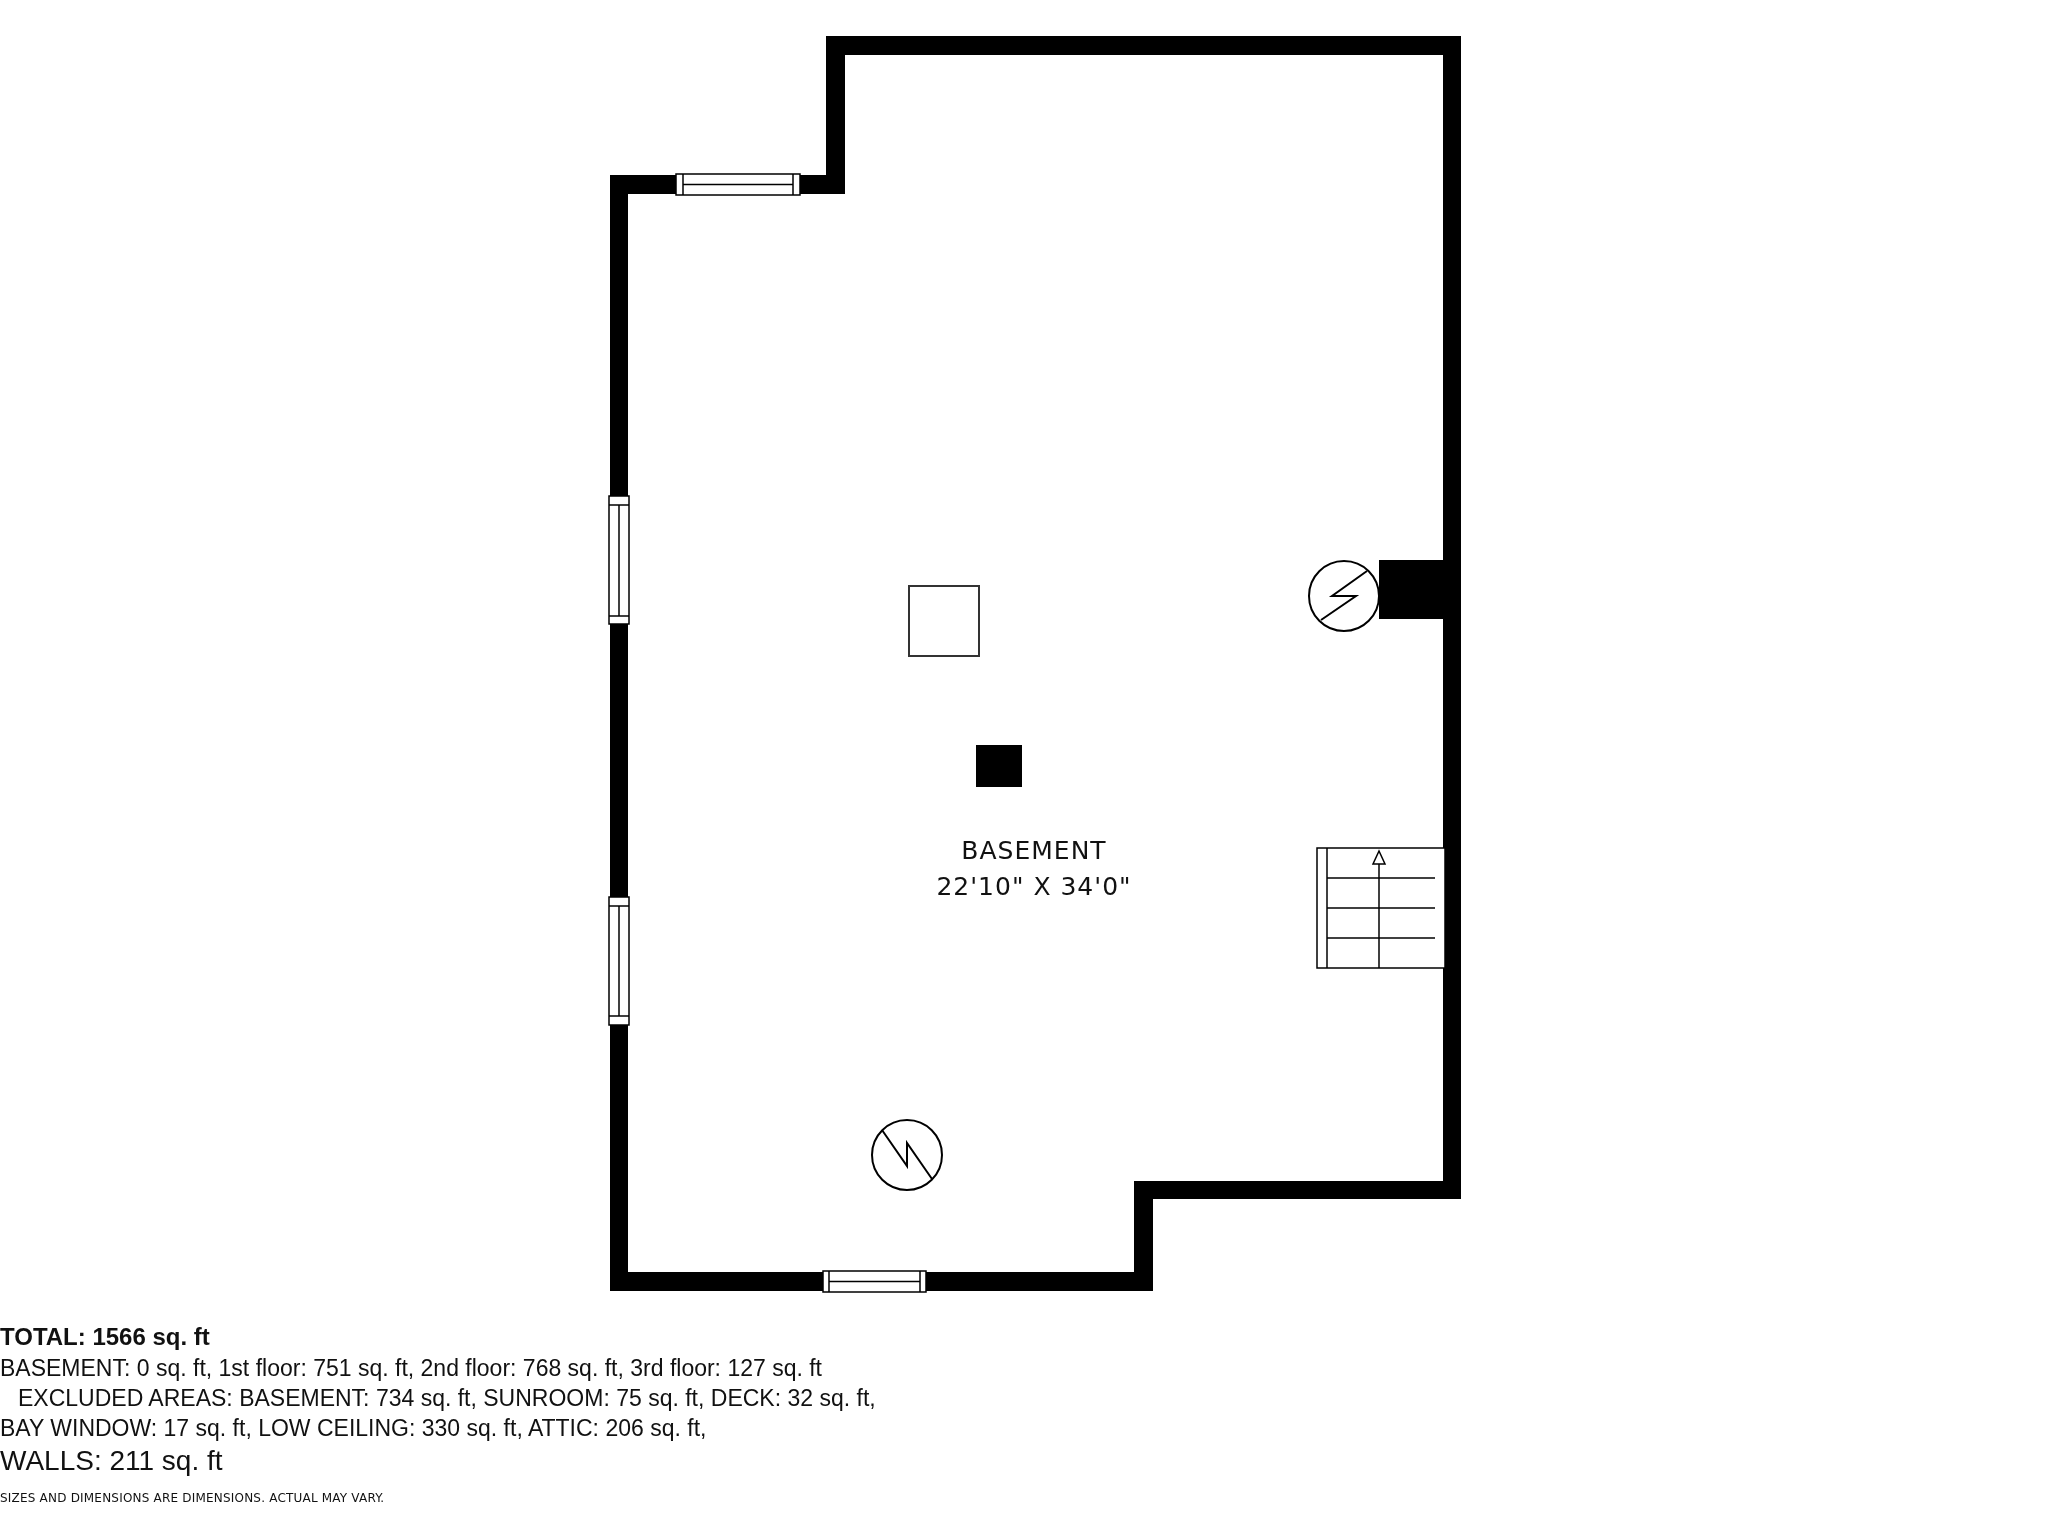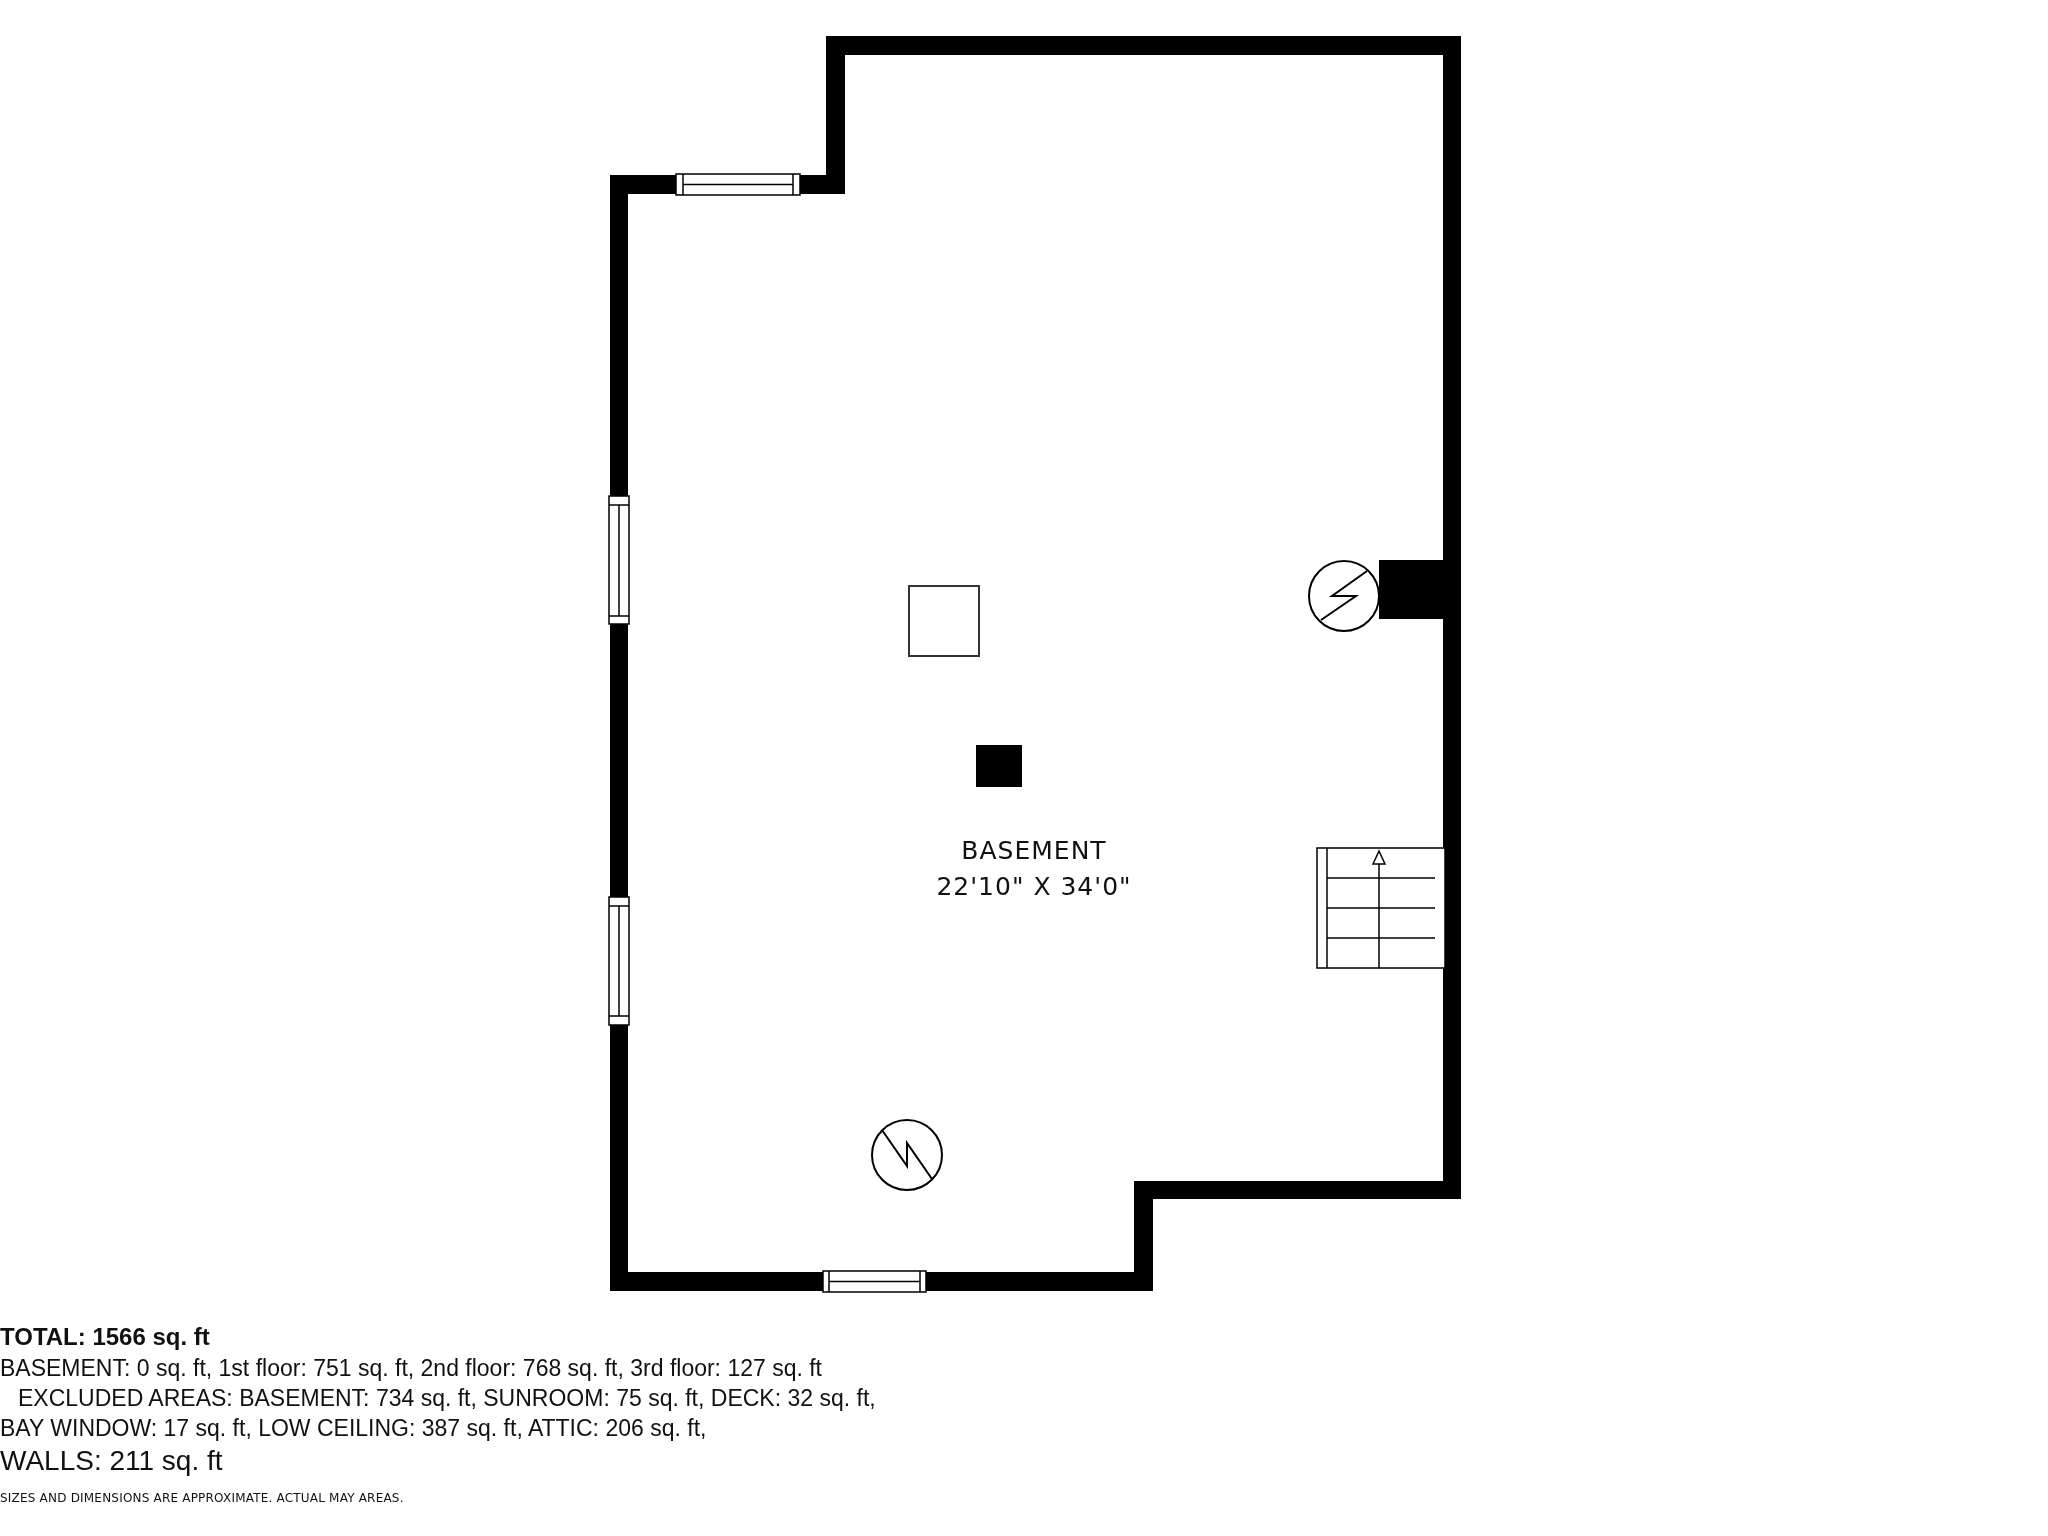--- a/index.html
+++ b/index.html
@@ -121,15 +121,15 @@
     <polyline points="882,1130 907,1166 907,1143 932,1179" fill="none" stroke="#000" stroke-width="2"></polyline>
   </g>
 </svg>
 
 <div id="room-name" class="room-label">BASEMENT</div>
 <div id="room-dims" class="room-label">22'10" X 34'0"</div>
 
 <div id="total-line" class="summary">TOTAL: 1566 sq. ft</div>
 <div id="line-1" class="summary">BASEMENT: 0 sq. ft, 1st floor: 751 sq. ft, 2nd floor: 768 sq. ft, 3rd floor: 127 sq. ft</div>
 <div id="line-2" class="summary">EXCLUDED AREAS: BASEMENT: 734 sq. ft, SUNROOM: 75 sq. ft, DECK: 32 sq. ft,</div>
-<div id="line-3" class="summary">BAY WINDOW: 17 sq. ft, LOW CEILING: 387 sq. ft, ATTIC: 206 sq. ft,</div>
+<div id="line-3" class="summary">BAY WINDOW: 17 sq. ft, LOW CEILING: 330 sq. ft, ATTIC: 206 sq. ft,</div>
 <div id="line-4" class="summary">WALLS: 211 sq. ft</div>
-<div id="disclaimer" class="summary">SIZES AND DIMENSIONS ARE APPROXIMATE. ACTUAL MAY AREAS.</div>
+<div id="disclaimer" class="summary">SIZES AND DIMENSIONS ARE DIMENSIONS. ACTUAL MAY VARY.</div>
 
 </body></html>

